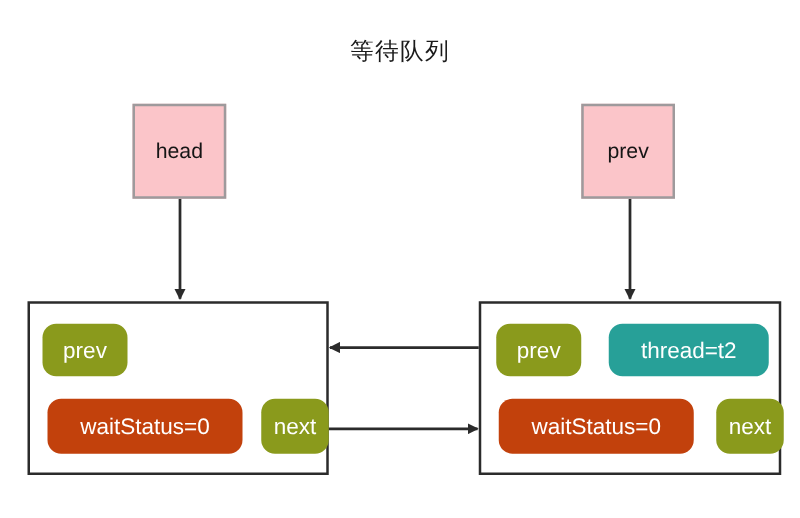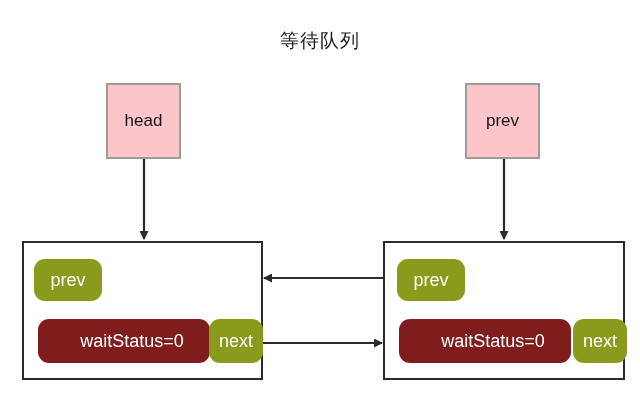--- a/index.html
+++ b/index.html
@@ -69,21 +69,21 @@
     border-radius: 11px;
     display: flex;
     align-items: center;
     justify-content: center;
     color: #ffffff;
     font-size: 18px;
     white-space: nowrap;
   }
   .pill-olive { background: #8a9a1c; }
   .pill-teal  { background: #27a098; }
-  .pill-blue  { background: #7f1d1d; padding-left: 16px; }
+  .pill-blue  { background: #c2410c; }
 
   
   #l-prev   { left: 10px;  top: 16px; width: 68px;  height: 42px; }
   #l-thread { left: 100px; top: 16px; width: 129px; height: 42px; }
   #l-wait   { left: 14px;  top: 76px; width: 156px; height: 44px; }
   #l-next   { left: 185px; top: 76px; width: 54px;  height: 44px; }
 
   
   #r-prev   { left: 12px;  top: 16px; width: 68px;  height: 42px; }
   #r-thread { left: 102px; top: 16px; width: 128px; height: 42px; }
@@ -138,20 +138,23 @@
     </div>
     <div class="pill pill-olive" id="l-next">
       <span>next</span>
     </div>
   </div>
 
   <div class="node" id="node-right">
     <div class="pill pill-olive" id="r-prev">
       <span>prev</span>
     </div>
+    <div class="pill pill-teal" id="r-thread">
+      <span>thread=t2</span>
+    </div>
     <div class="pill pill-blue" id="r-wait">
       <span>waitStatus=0</span>
     </div>
     <div class="pill pill-olive" id="r-next">
       <span>next</span>
     </div>
   </div>
 
 </div>
 

